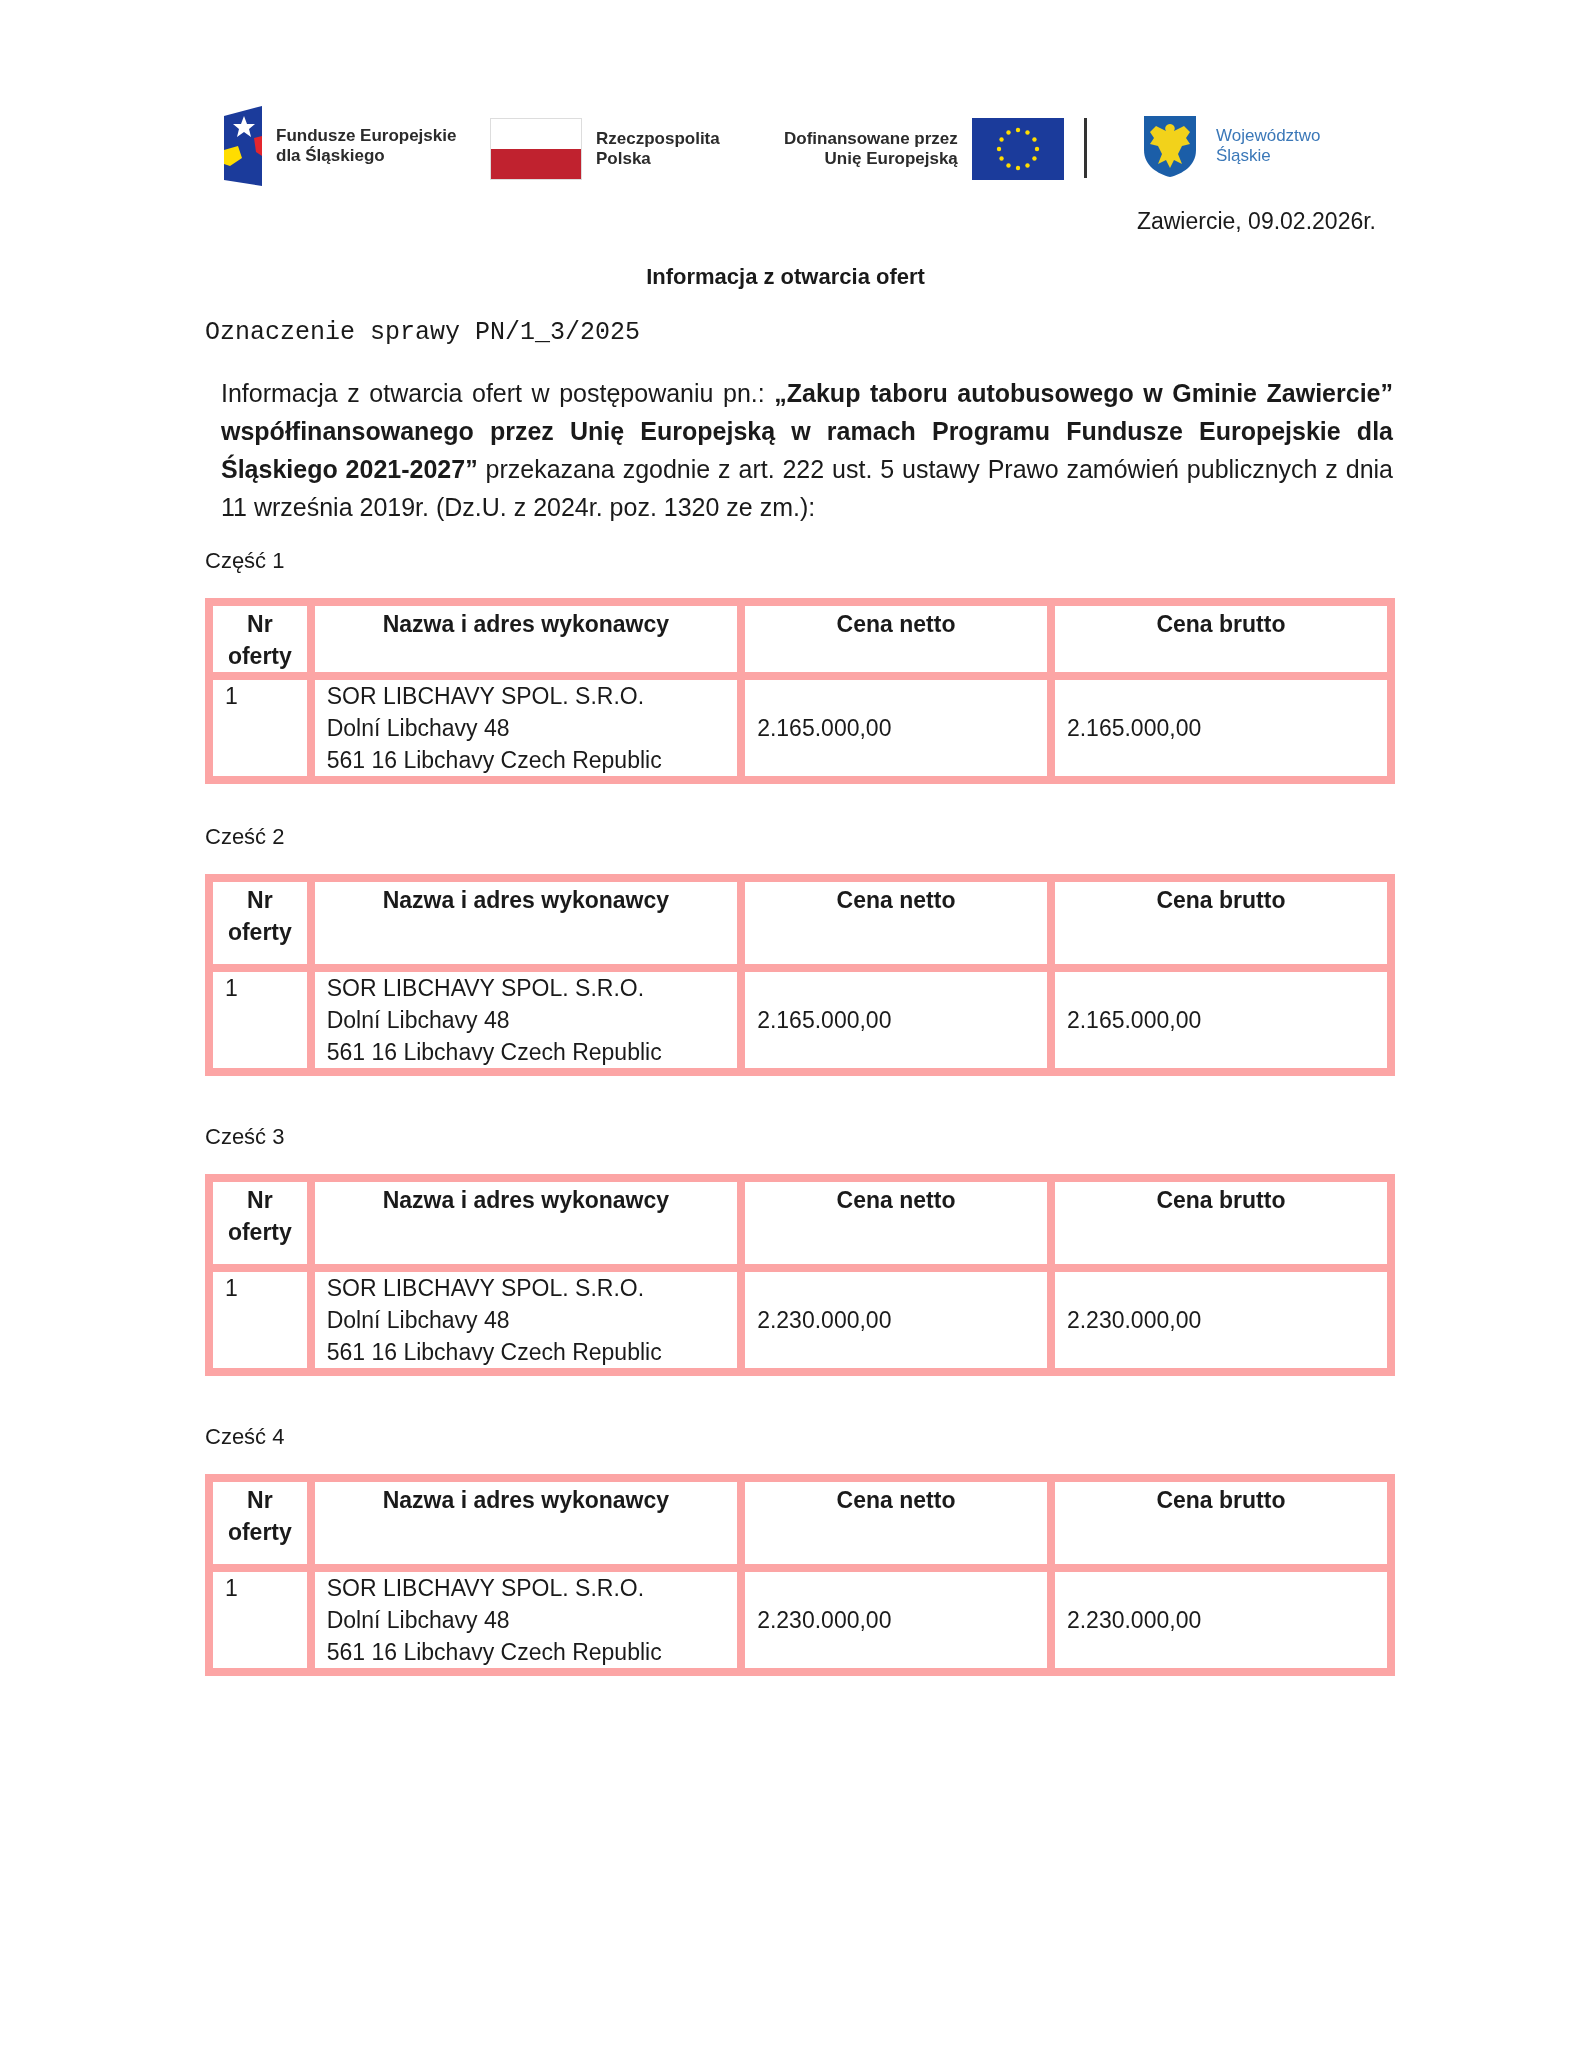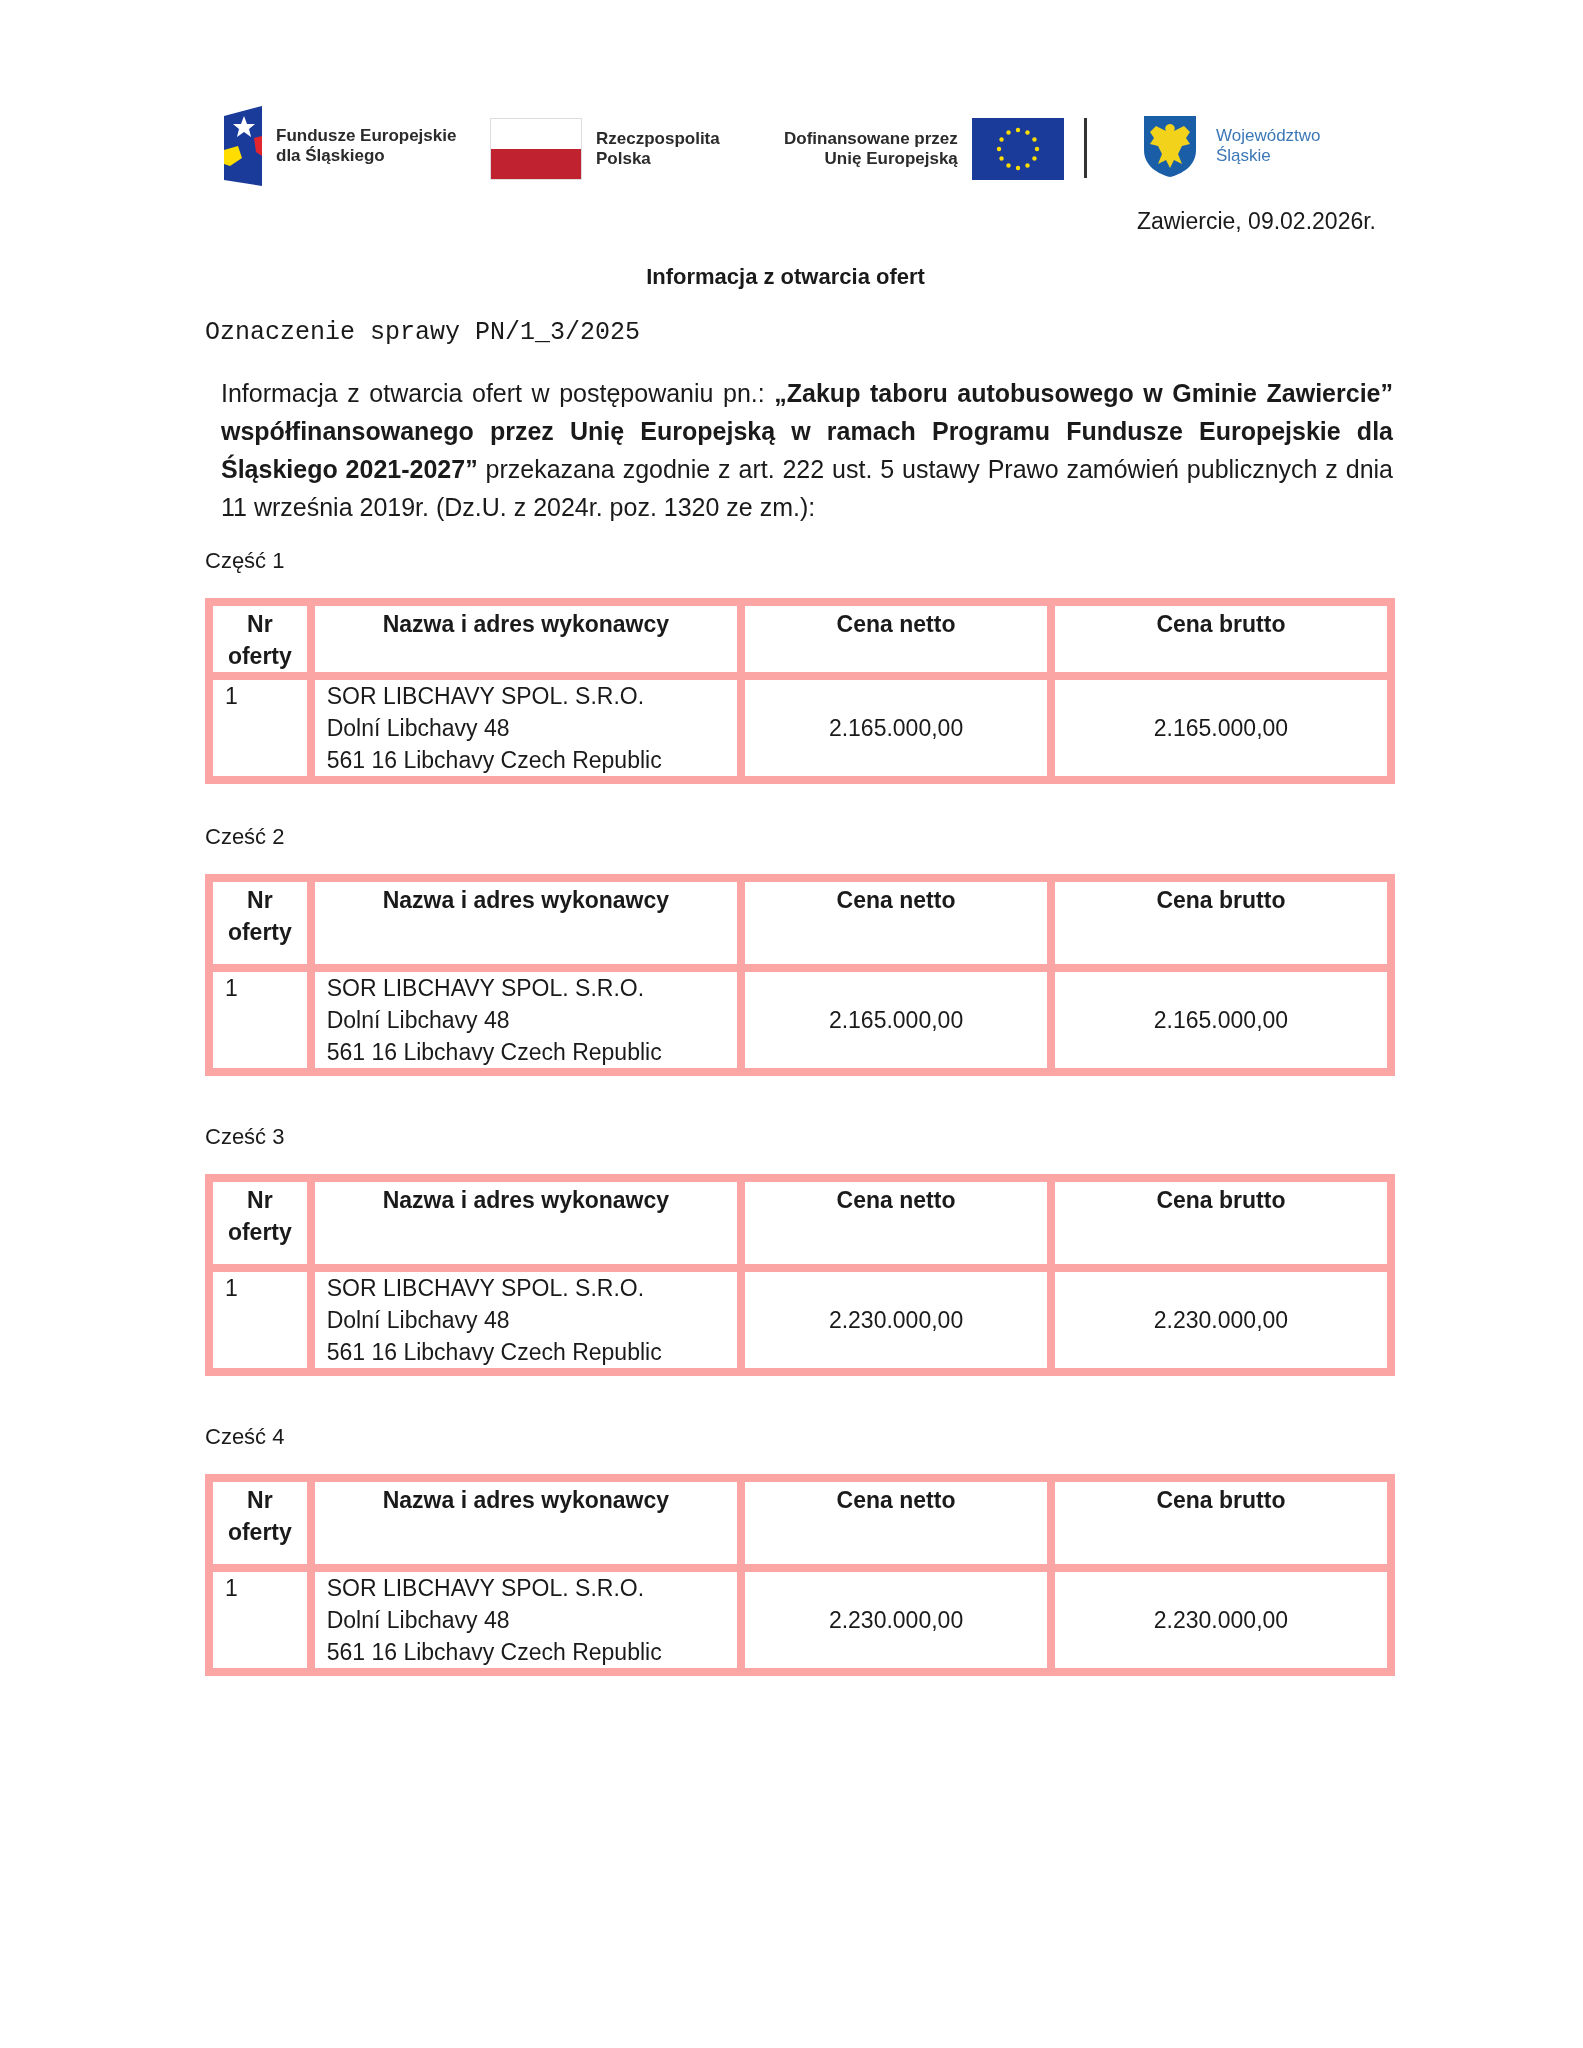--- a/index.html
+++ b/index.html
@@ -32,21 +32,21 @@
 
   .part-label { position: absolute; left: 205px; font-size: 22px; font-weight: normal; }
   table.offers { position: absolute; left: 205px; width: 1190px; border-collapse: collapse; font-size: 23px; }
   table.offers td, table.offers th { border: 8px solid #fca5a5; vertical-align: top; padding: 0 12px; }
   table.offers th { font-weight: bold; text-align: center; line-height: 32px; padding-top: 2px; }
   table.offers td { line-height: 32px; }
   .c1 { width: 70px; }
   .c2 { width: 414px; }
   .c3 { width: 286px; }
   .c4 { width: 318px; }
-  td.num { text-align: center; vertical-align: middle !important; }
+  td.num { text-align: left; vertical-align: middle !important; }
   td.nr { padding-left: 12px; }
 </style>
 </head>
 <body>
 
 <div class="logos">
   <div class="logo fe-logo">
     <svg class="fe-mark" viewBox="0 0 42 80">
       <polygon points="2,10 40,0 40,80 2,74" fill="#1b3b9b"></polygon>
       <polygon points="22,10 25,18 33,18 27,23 29,31 22,26 15,31 17,23 11,18 19,18" fill="#ffffff"></polygon>

